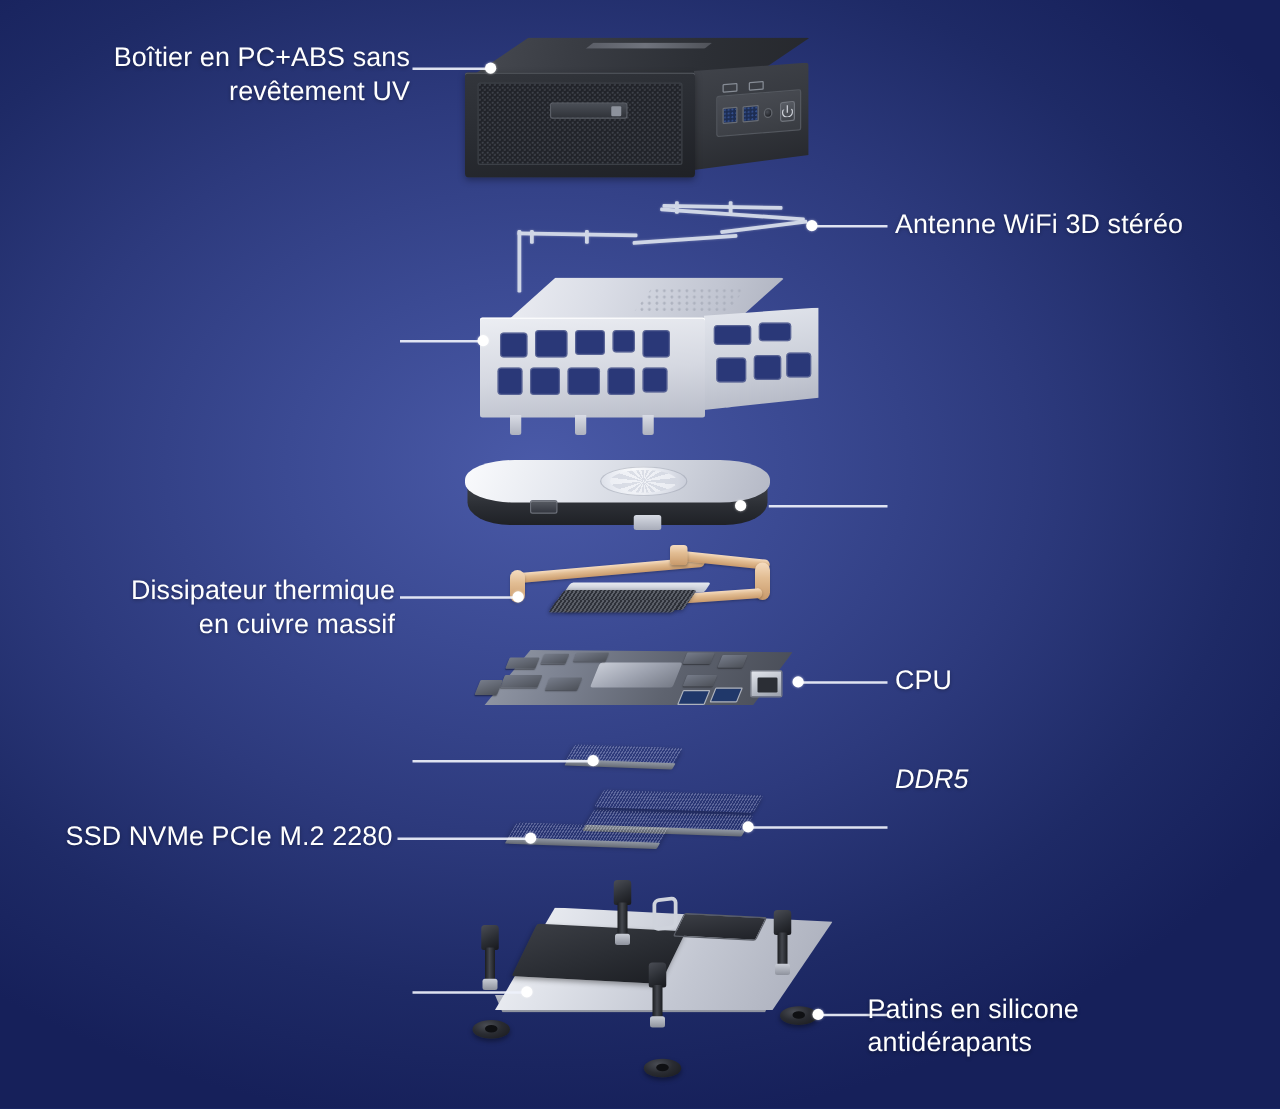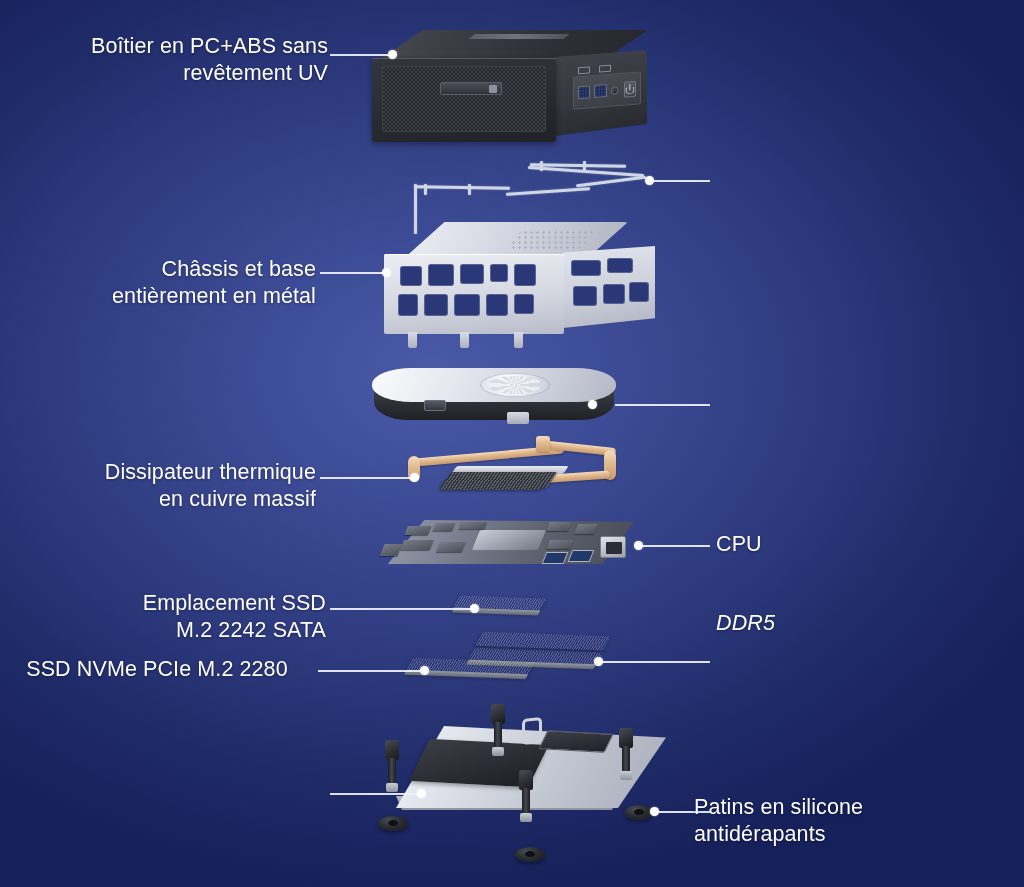--- a/index.html
+++ b/index.html
@@ -517,34 +517,31 @@
 
   <div class="leader" style="left:330px; top:793px; width:92px;"></div>
   <div class="dot" style="left:417px; top:789px;"></div>
 
   <div class="leader" style="left:655px; top:811px; width:55px;"></div>
   <div class="dot" style="left:650px; top:807px;"></div>
 
   <div class="label right-align" style="left:10px;  top:33px;  width:318px;">Boîtier en PC+ABS sans
 revêtement UV</div>
 
-
-  <div class="label right-align" style="left:10px;  top:256px; width:306px;">Châssis et base
-entièrement en métal</div>
+  <div class="label left-align" style="left:716px; top:166px; width:300px;">Antenne WiFi 3D stéréo</div>
+
 
 
   <div class="label left-align" style="left:716px; top:531px; width:200px;">CPU</div>
 
   <div class="label right-align" style="left:10px;  top:459px; width:306px;">Dissipateur thermique
 en cuivre massif</div>
 
-  <div class="label right-align" style="left:10px;  top:590px; width:316px;">Emplacement SSD
-M.2 2242 SATA</div>
-
-  <div class="label right-align" style="left:0px;   top:656px; width:314px;text-align:center;">SSD NVMe PCIe M.2 2280</div>
+
+  <div class="label right-align" style="left:0px;   top:656px; width:314px;">SSD NVMe PCIe M.2 2280</div>
 
   <div class="label left-align" style="left:716px; top:610px; width:200px;font-style:italic;">DDR5</div>
 
 
   <div class="label left-align" style="left:694px; top:794px; width:300px;">Patins en silicone
 antidérapants</div>
 
 </div>
 
 </body></html>

